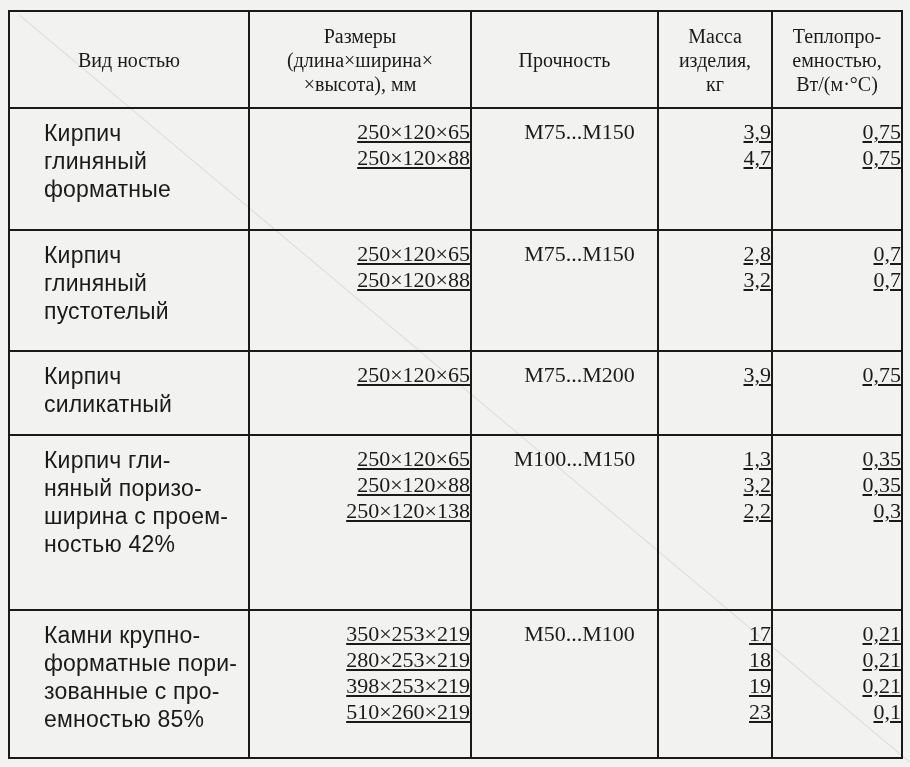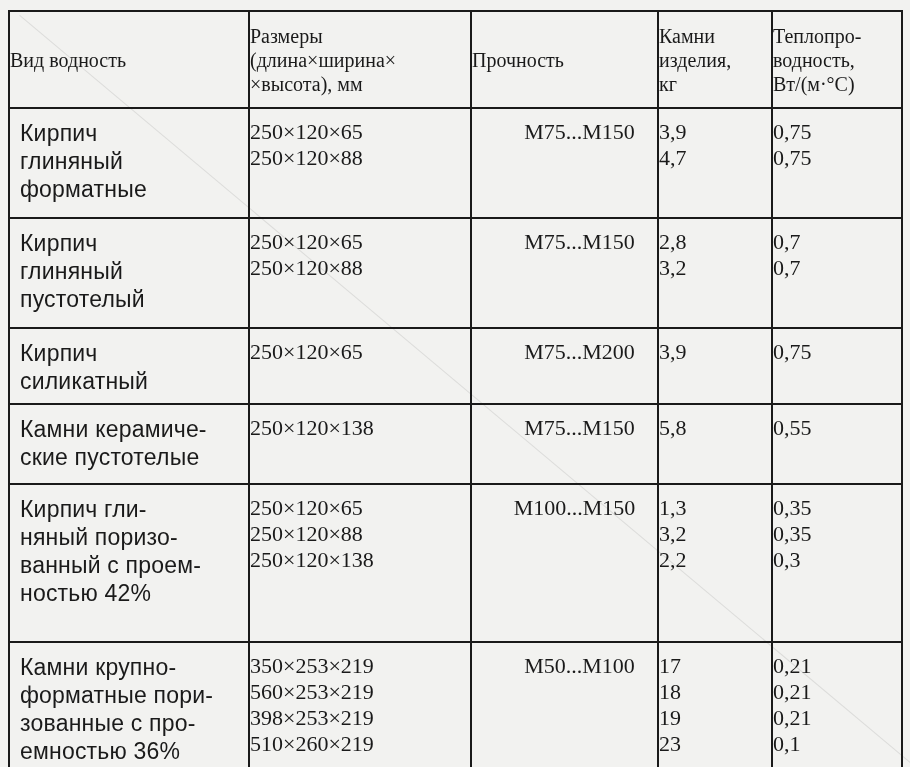--- a/index.html
+++ b/index.html
@@ -52,43 +52,44 @@
     }
     col.c1 { width: 240px; }
     col.c2 { width: 222px; }
     col.c3 { width: 187px; }
     col.c4 { width: 114px; }
     col.c5 { width: 130px; }
 
     tr.hdr { height: 97px; }
     tr.hdr th {
       vertical-align: middle;
-      text-align: left;
+      text-align: center;
       font-size: 20px;
       line-height: 24px;
     }
     tr.r1 { height: 110px; }
     tr.r2 { height: 110px; }
     tr.r3 { height: 76px; }
     tr.r4 { height: 80px; }
     tr.r5 { height: 158px; }
     tr.r6 { height: 134px; }
 
     .name-cell {
       padding: 10px 6px 6px 10px !important;
       text-align: left;
       font-size: 23px;
       line-height: 28px;
       font-family: "Liberation Sans", "DejaVu Sans", sans-serif;
       letter-spacing: 0.2px;
     }
-    .name-cell span { display: block; }
+    .name-cell span { display: block; margin-left: 24px; }
     .center-cell {
-      text-align: left;
+      text-align: right;
       padding-top: 10px !important;
+      text-decoration: underline;
     }
     .center-cell .line { display: block; }
     .strength-cell {
       text-align: center;
       padding-left: 30px !important;
       padding-top: 10px !important;
     }
     .mass-cell .line, .therm-cell .line { display: block; }
     .hdr-line { display: block; }
   </style>
@@ -102,38 +103,38 @@
     <colgroup>
       <col class="c1">
         <col class="c2">
         <col class="c3">
         <col class="c4">
         <col class="c5">
     </colgroup>
     <thead>
       <tr class="hdr">
         <th>
-          <span class="hdr-line">Вид водность</span>
+          <span class="hdr-line">Вид ностью</span>
         </th>
         <th>
           <span class="hdr-line">Размеры</span>
           <span class="hdr-line">(длина×ширина×</span>
           <span class="hdr-line">×высота), мм</span>
         </th>
         <th>
           <span class="hdr-line">Прочность</span>
         </th>
         <th>
-          <span class="hdr-line">Камни</span>
+          <span class="hdr-line">Масса</span>
           <span class="hdr-line">изделия,</span>
           <span class="hdr-line">кг</span>
         </th>
         <th>
           <span class="hdr-line">Теплопро-</span>
-          <span class="hdr-line">водность,</span>
+          <span class="hdr-line">емностью,</span>
           <span class="hdr-line">Вт/(м·°С)</span>
         </th>
       </tr>
     </thead>
     <tbody>
 
       <tr class="r1">
         <td class="name-cell">
           <span>Кирпич</span>
           <span>глиняный</span>
@@ -185,42 +186,26 @@
         </td>
         <td class="strength-cell">М75...М200</td>
         <td class="center-cell mass-cell">
           <span class="line">3,9</span>
         </td>
         <td class="center-cell therm-cell">
           <span class="line">0,75</span>
         </td>
       </tr>
 
-      <tr class="r4">
-        <td class="name-cell">
-          <span>Камни керамиче-</span>
-          <span>ские пустотелые</span>
-        </td>
-        <td class="center-cell">
-          <span class="line">250×120×138</span>
-        </td>
-        <td class="strength-cell">М75...М150</td>
-        <td class="center-cell mass-cell">
-          <span class="line">5,8</span>
-        </td>
-        <td class="center-cell therm-cell">
-          <span class="line">0,55</span>
-        </td>
-      </tr>
 
       <tr class="r5">
         <td class="name-cell">
           <span>Кирпич гли-</span>
           <span>няный поризо-</span>
-          <span>ванный с проем-</span>
+          <span>ширина с проем-</span>
           <span>ностью 42%</span>
         </td>
         <td class="center-cell">
           <span class="line">250×120×65</span>
           <span class="line">250×120×88</span>
           <span class="line">250×120×138</span>
         </td>
         <td class="strength-cell" style="padding-left:20px !important;">М100...М150</td>
         <td class="center-cell mass-cell">
           <span class="line">1,3</span>
@@ -232,25 +217,25 @@
           <span class="line">0,35</span>
           <span class="line">0,3</span>
         </td>
       </tr>
 
       <tr class="r6">
         <td class="name-cell">
           <span>Камни крупно-</span>
           <span>форматные пори-</span>
           <span>зованные с про-</span>
-          <span>емностью 36%</span>
+          <span>емностью 85%</span>
         </td>
         <td class="center-cell">
           <span class="line">350×253×219</span>
-          <span class="line">560×253×219</span>
+          <span class="line">280×253×219</span>
           <span class="line">398×253×219</span>
           <span class="line">510×260×219</span>
         </td>
         <td class="strength-cell">М50...М100</td>
         <td class="center-cell mass-cell">
           <span class="line">17</span>
           <span class="line">18</span>
           <span class="line">19</span>
           <span class="line">23</span>
         </td>

